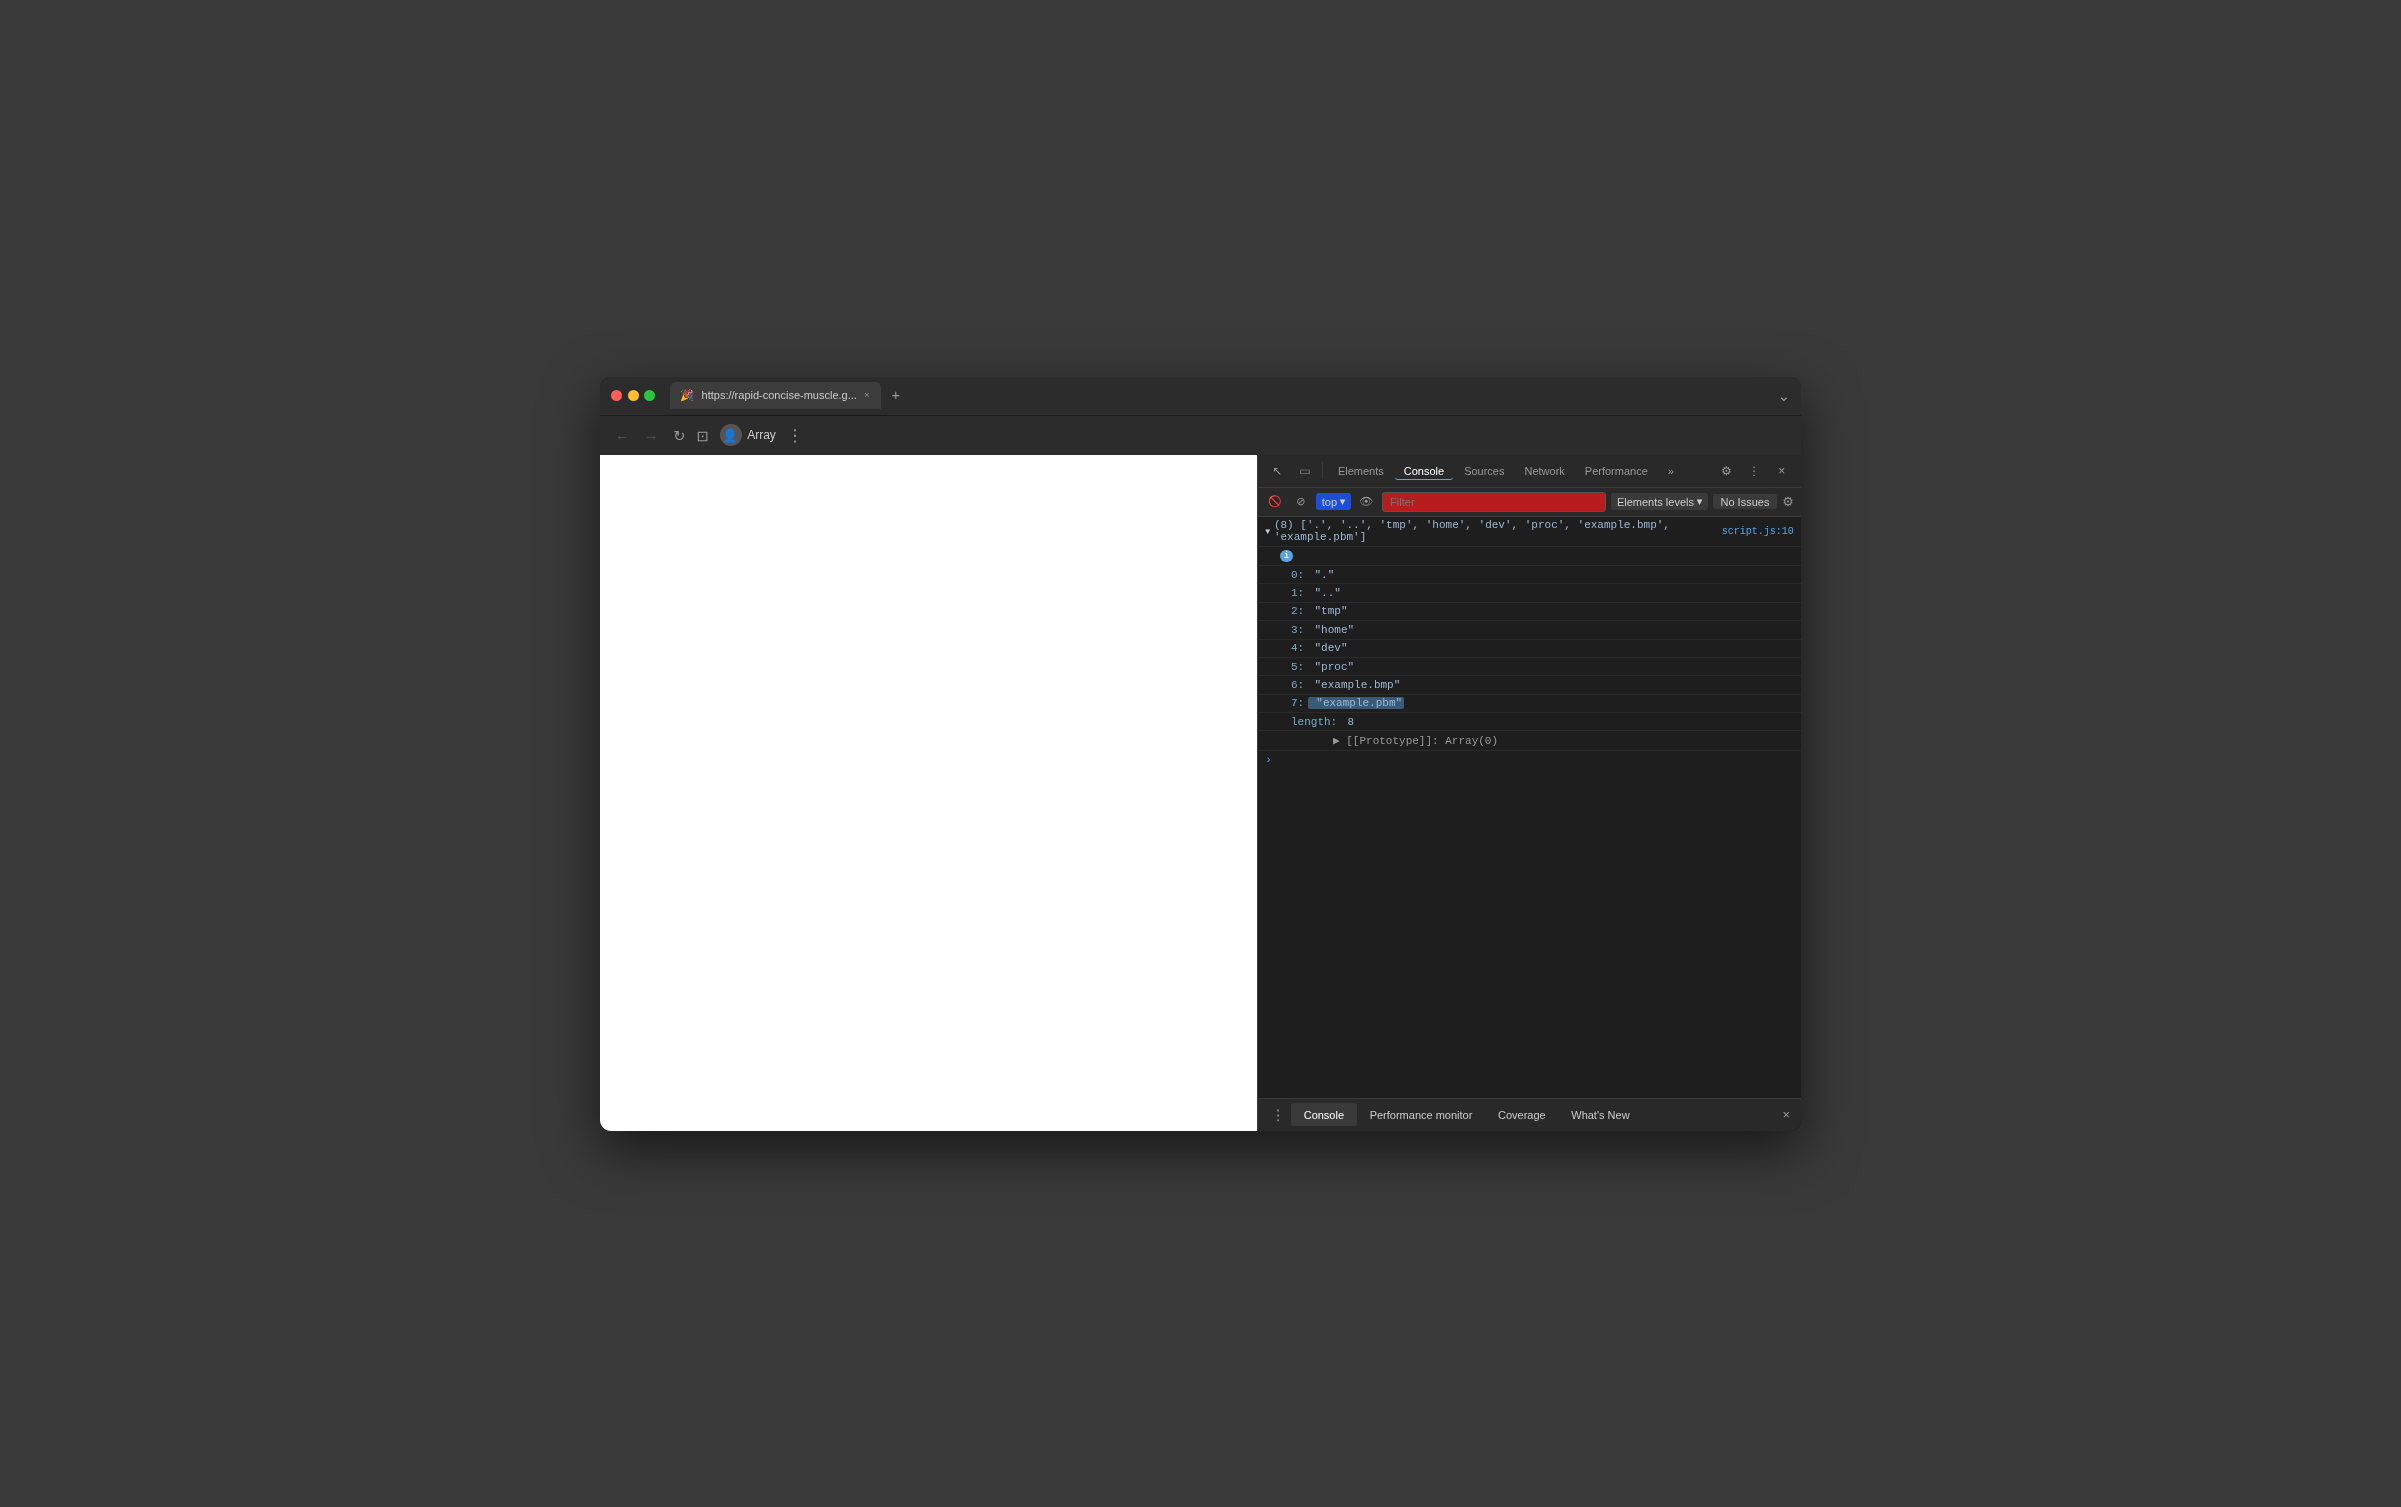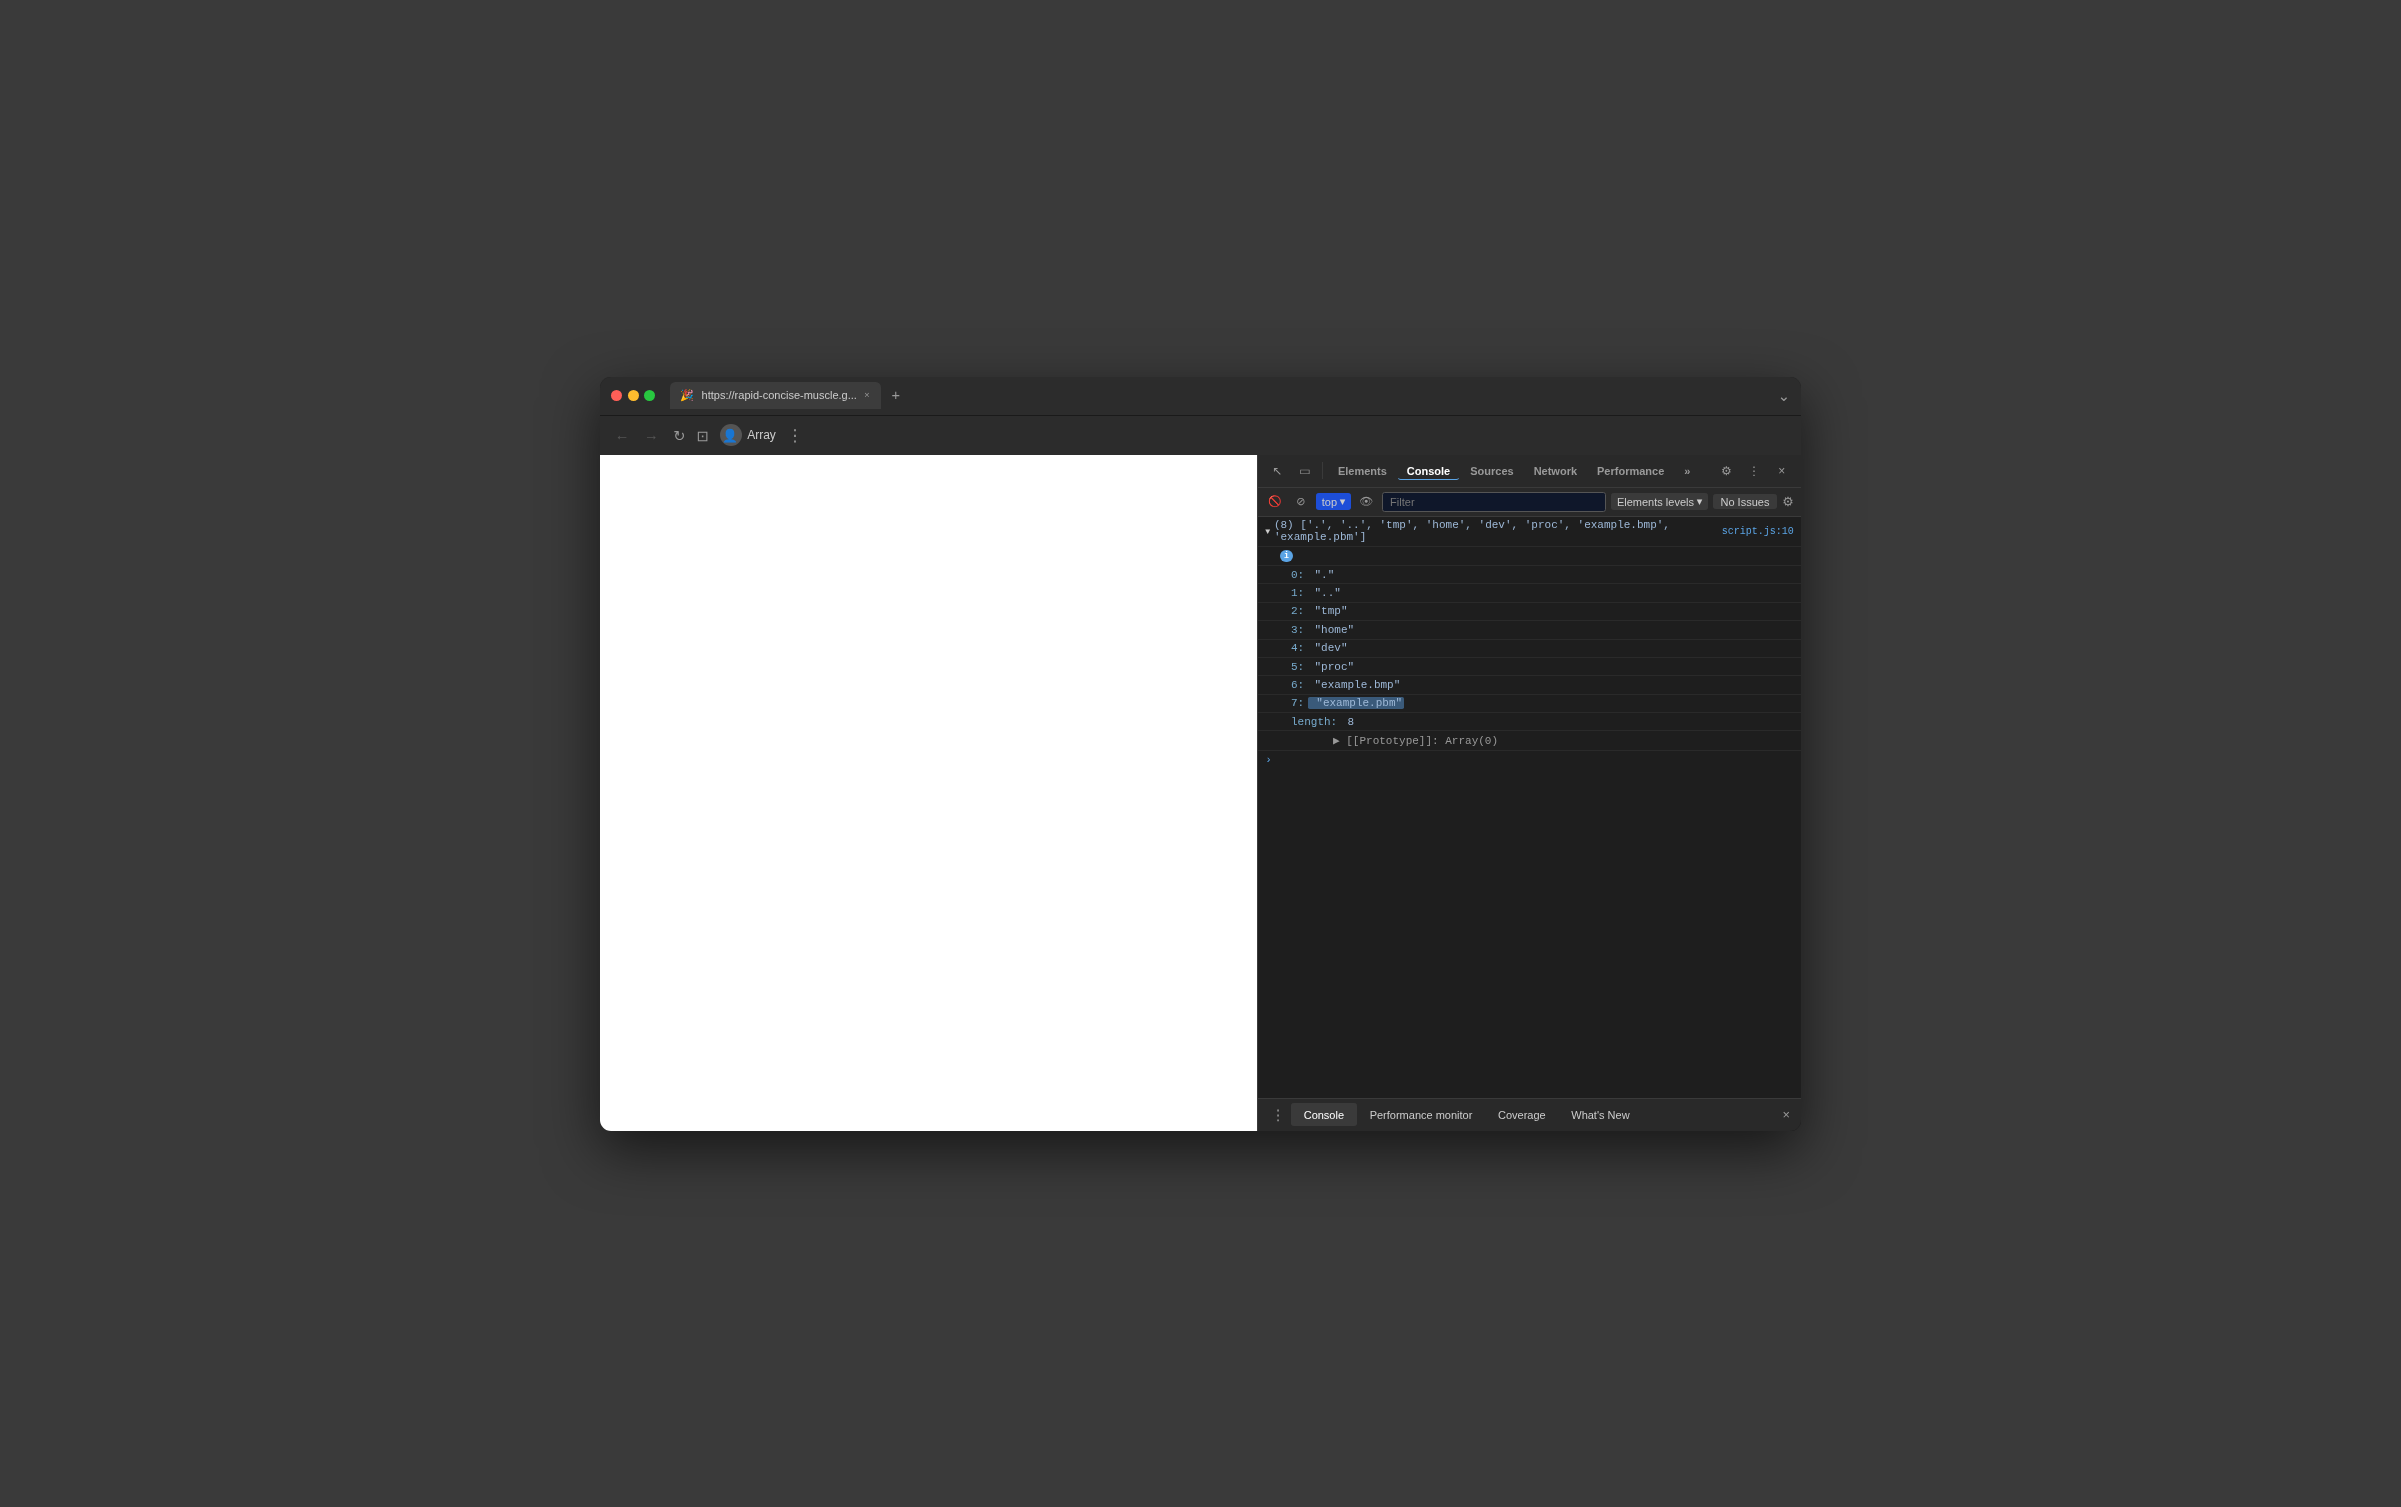--- a/index.html
+++ b/index.html
@@ -184,21 +184,20 @@
       height: 16.5px;
       background: #3a3a3a;
       margin: 0 1.8px;
     }
     .dt-tab {
       padding: 3.7px 9.1px;
       color: #999;
       font-size: 11px;
       cursor: pointer;
       border-radius: 2.7px;
-      font-weight: bold;
     }
     .dt-tab.active {
       color: #fff;
       border-bottom: 1.8px solid #5ba4e5;
       padding-bottom: 1.8px;
     }
     .dt-tabs {
       display: flex;
       align-items: center;
       gap: 1.8px;
@@ -236,21 +235,21 @@
       gap: 2.7px;
       background: #1d4ed8;
       border-radius: 2.7px;
       padding: 1.8px 5.5px;
       color: #ccc;
       font-size: 11px;
       cursor: pointer;
     }
     .filter-input {
       flex: 1;
-      background: #0f172a;
+      background: #b91c1c;
       border: 0.9px solid #555;
       border-radius: 2.7px;
       padding: 2.7px 7.3px;
       color: #ccc;
       font-size: 11px;
       outline: none;
       height: 20px;
     }
     .default-levels {
       display: flex;

